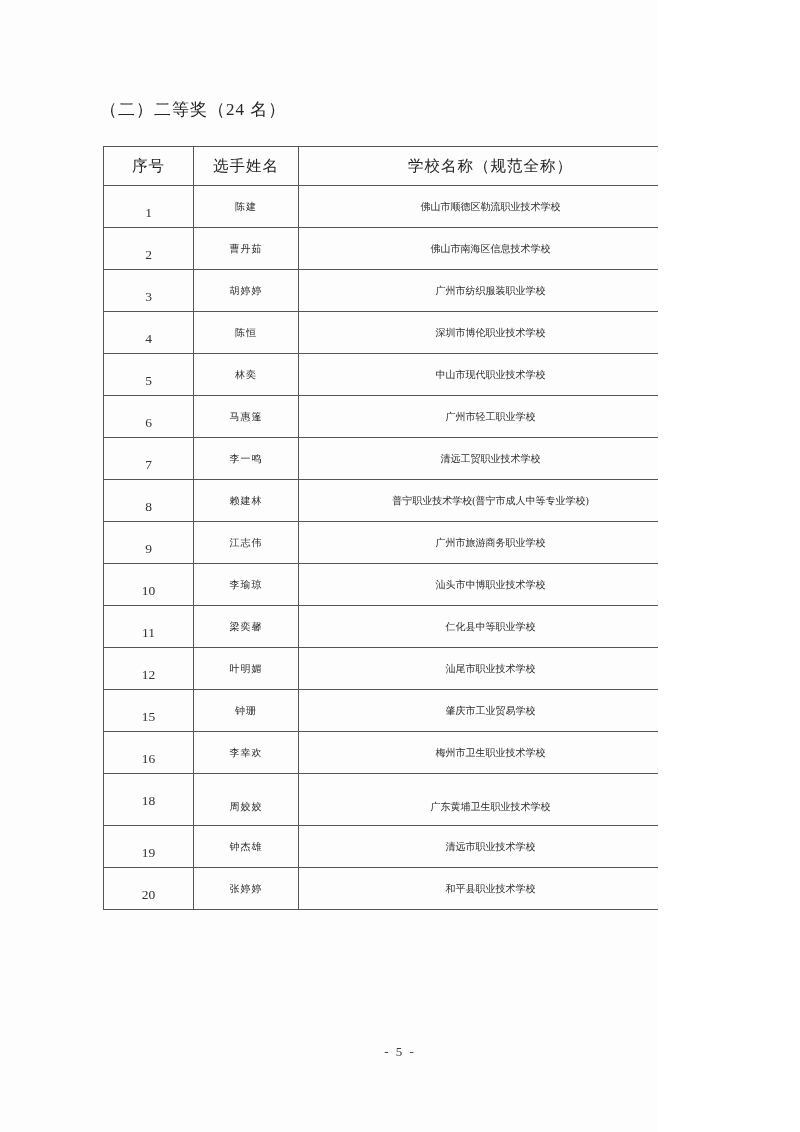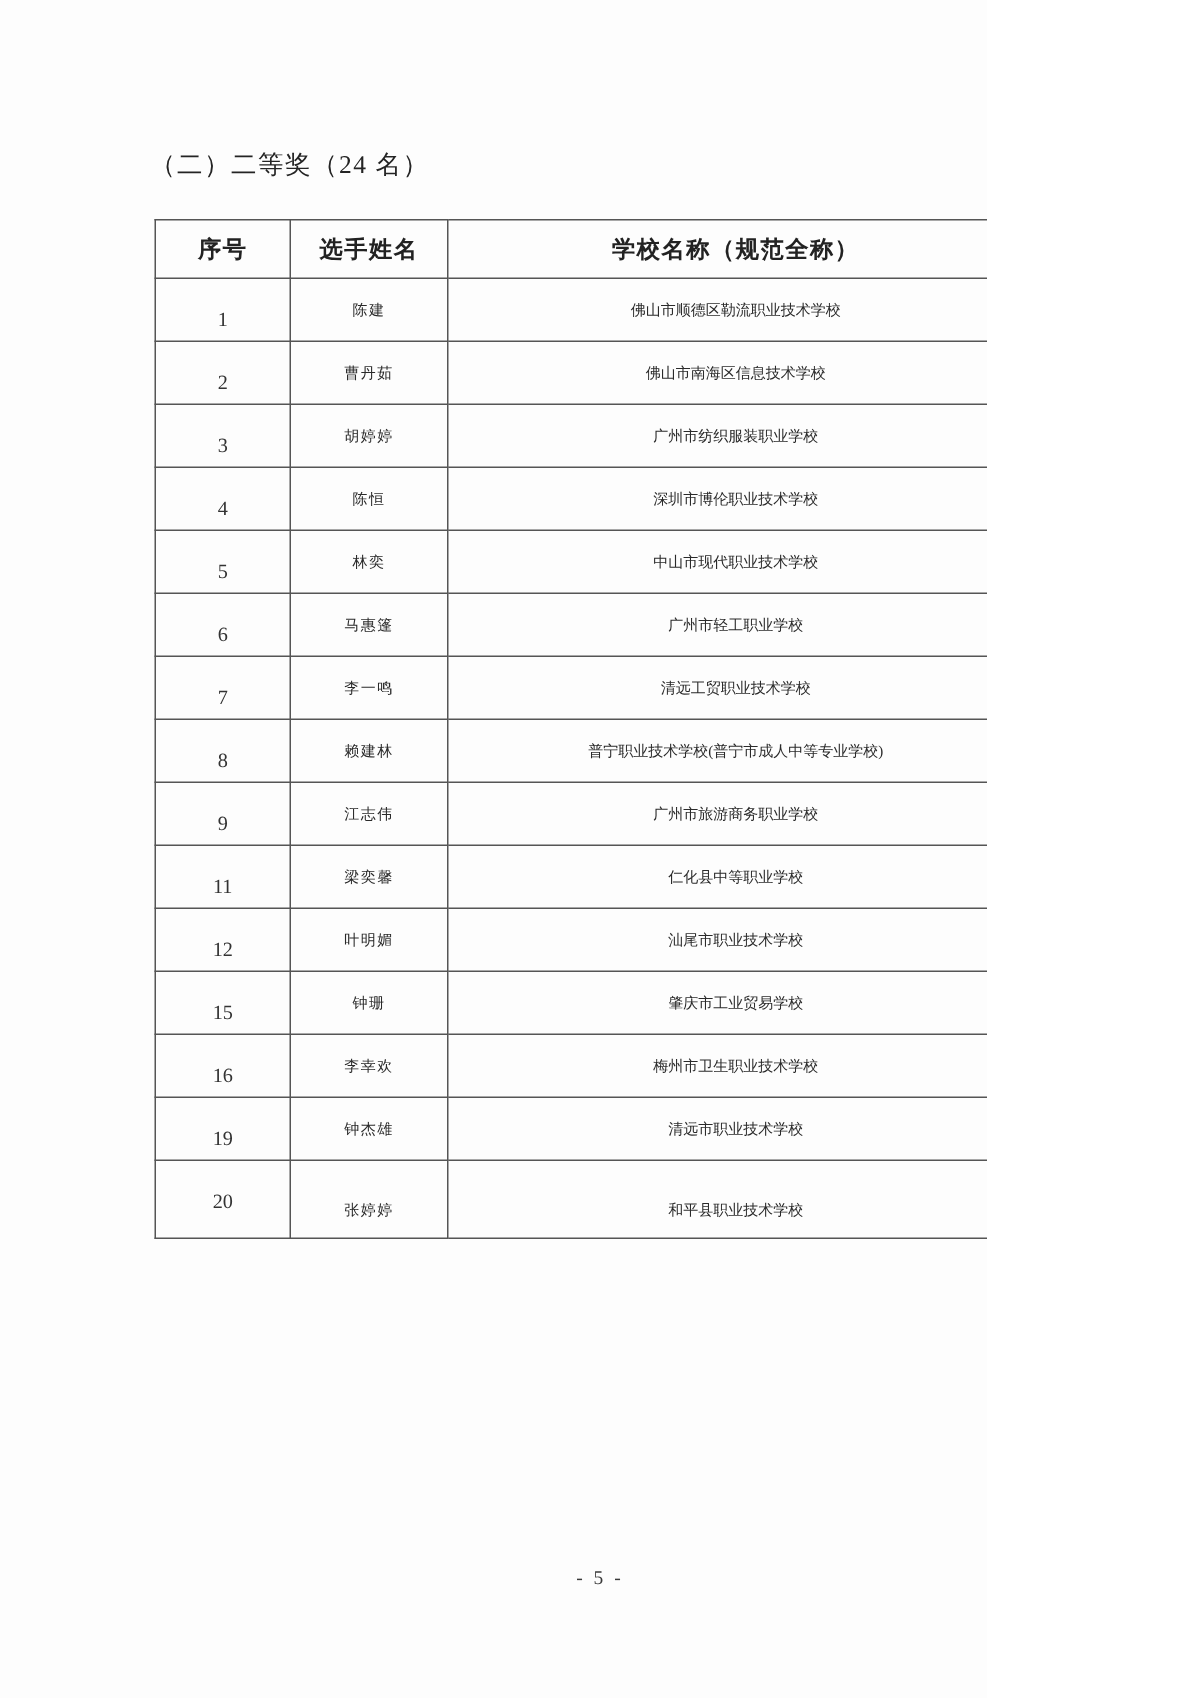--- a/index.html
+++ b/index.html
@@ -40,21 +40,21 @@
     border: 1px solid #555555;
     text-align: center;
     font-weight: normal;
     padding: 0;
     overflow: hidden;
     white-space: nowrap;
   }
   .award-table thead th {
     height: 38px;
     font-size: 15.5px;
-    font-weight: bold;
+    font-weight: normal;
     color: #222222;
     letter-spacing: 1px;
     vertical-align: middle;
     text-align: center;
   }
   .award-table tbody tr { height: 42px; }
   .award-table tbody tr:nth-child(15) { height: 52px; }
   .award-table td {
     font-size: 10px;
     color: #2a2a2a;
@@ -152,40 +152,50 @@
       <td class="cell-no">8</td>
       <td class="cell-name">赖建林</td>
       <td class="cell-school">普宁职业技术学校(普宁市成人中等专业学校)</td>
     </tr>
         <tr>
       <td class="cell-no">9</td>
       <td class="cell-name">江志伟</td>
       <td class="cell-school">广州市旅游商务职业学校</td>
     </tr>
         <tr>
+      <td class="cell-no">10</td>
+      <td class="cell-name">李瑜琼</td>
+      <td class="cell-school">汕头市中博职业技术学校</td>
+    </tr>
+        <tr>
       <td class="cell-no">11</td>
       <td class="cell-name">梁奕馨</td>
       <td class="cell-school">仁化县中等职业学校</td>
     </tr>
         <tr>
       <td class="cell-no">12</td>
       <td class="cell-name">叶明媚</td>
       <td class="cell-school">汕尾市职业技术学校</td>
     </tr>
         <tr>
       <td class="cell-no">15</td>
       <td class="cell-name">钟珊</td>
       <td class="cell-school">肇庆市工业贸易学校</td>
     </tr>
         <tr>
       <td class="cell-no">16</td>
       <td class="cell-name">李幸欢</td>
       <td class="cell-school">梅州市卫生职业技术学校</td>
     </tr>
         <tr>
+      <td class="cell-no">18</td>
+      <td class="cell-name">周姣姣</td>
+      <td class="cell-school">广东黄埔卫生职业技术学校</td>
+    </tr>
+        <tr>
       <td class="cell-no">19</td>
       <td class="cell-name">钟杰雄</td>
       <td class="cell-school">清远市职业技术学校</td>
     </tr>
         <tr>
       <td class="cell-no">20</td>
       <td class="cell-name">张婷婷</td>
       <td class="cell-school">和平县职业技术学校</td>
     </tr>
       </tbody>

